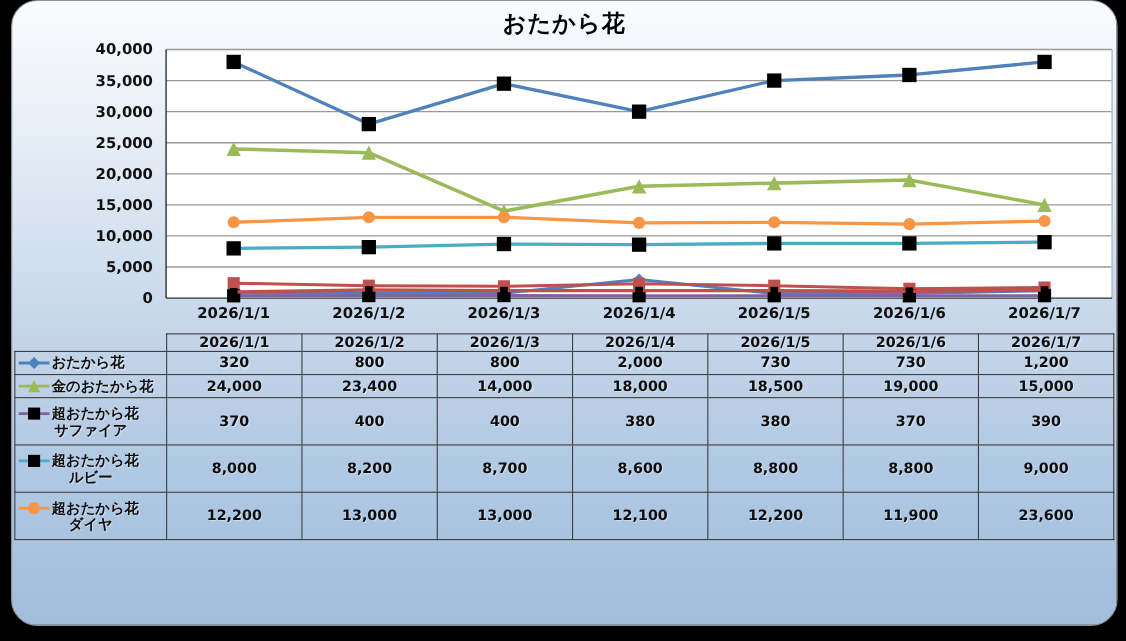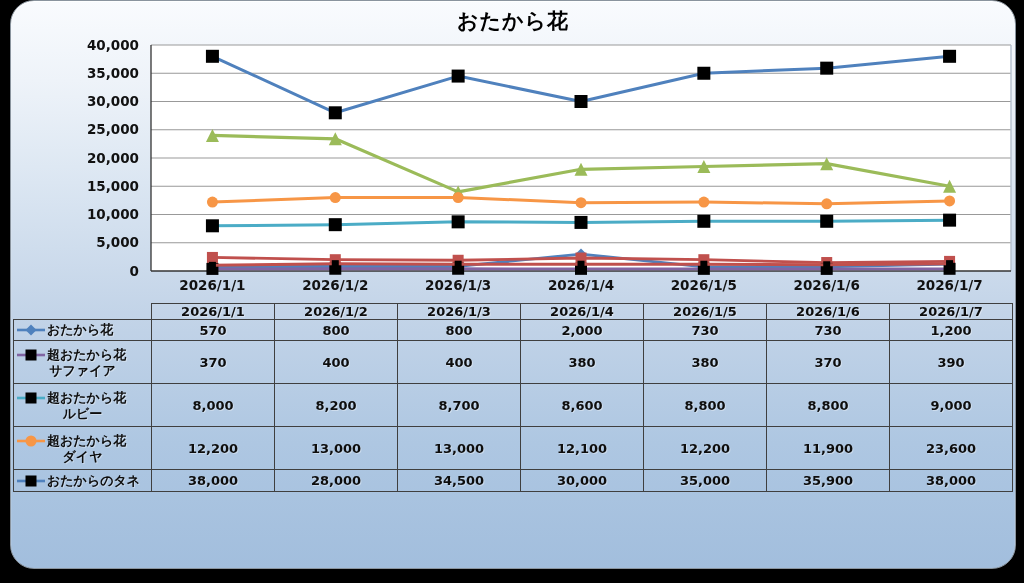--- a/index.html
+++ b/index.html
@@ -175,27 +175,45 @@
         <tr style="height: 21px;">
           <td class="legendcell">
             <div class="leg-top">
               <svg width="30" height="16" viewBox="0 0 30 16">
                 <line x1="1" y1="8" x2="29" y2="8" stroke="#4F81BD" stroke-width="2.6"></line>
                 <path d="M15 2.5 L20.5 8 L15 13.5 L9.5 8 Z" fill="#4F81BD"></path>
               </svg>
               <span class="leg-name">おたから花</span>
             </div>
           </td>
-          <td>570</td>
+          <td>320</td>
           <td>800</td>
           <td>800</td>
           <td>2,000</td>
           <td>730</td>
           <td>730</td>
           <td>1,200</td>
+        </tr>
+        <tr style="height: 21px;">
+          <td class="legendcell">
+            <div class="leg-top">
+              <svg width="30" height="16" viewBox="0 0 30 16">
+                <line x1="1" y1="8" x2="29" y2="8" stroke="#9BBB59" stroke-width="2.6"></line>
+                <path d="M15 2.5 L20.5 13.5 L9.5 13.5 Z" fill="#9BBB59"></path>
+              </svg>
+              <span class="leg-name">金のおたから花</span>
+            </div>
+          </td>
+          <td>24,000</td>
+          <td>23,400</td>
+          <td>14,000</td>
+          <td>18,000</td>
+          <td>18,500</td>
+          <td>19,000</td>
+          <td>15,000</td>
         </tr>
         <tr style="height: 43px;">
           <td class="legendcell">
             <div class="leg-top">
               <svg width="30" height="16" viewBox="0 0 30 16">
                 <line x1="1" y1="8" x2="29" y2="8" stroke="#8064A2" stroke-width="2.6"></line>
                 <rect x="9.5" y="2.5" width="11" height="11" fill="#000000"></rect>
               </svg>
               <span class="leg-name">超おたから花</span>
             </div>
@@ -240,33 +258,15 @@
             <div class="leg-line2">ダイヤ</div>
           </td>
           <td>12,200</td>
           <td>13,000</td>
           <td>13,000</td>
           <td>12,100</td>
           <td>12,200</td>
           <td>11,900</td>
           <td>23,600</td>
         </tr>
-        <tr style="height: 22px;">
-          <td class="legendcell">
-            <div class="leg-top">
-              <svg width="30" height="16" viewBox="0 0 30 16">
-                <line x1="1" y1="8" x2="29" y2="8" stroke="#4F81BD" stroke-width="2.6"></line>
-                <rect x="9.5" y="2.5" width="11" height="11" fill="#000000"></rect>
-              </svg>
-              <span class="leg-name">おたからのタネ</span>
-            </div>
-          </td>
-          <td>38,000</td>
-          <td>28,000</td>
-          <td>34,500</td>
-          <td>30,000</td>
-          <td>35,000</td>
-          <td>35,900</td>
-          <td>38,000</td>
-        </tr>
       </tbody>
   </table>
 </div>
 
 </body></html>

